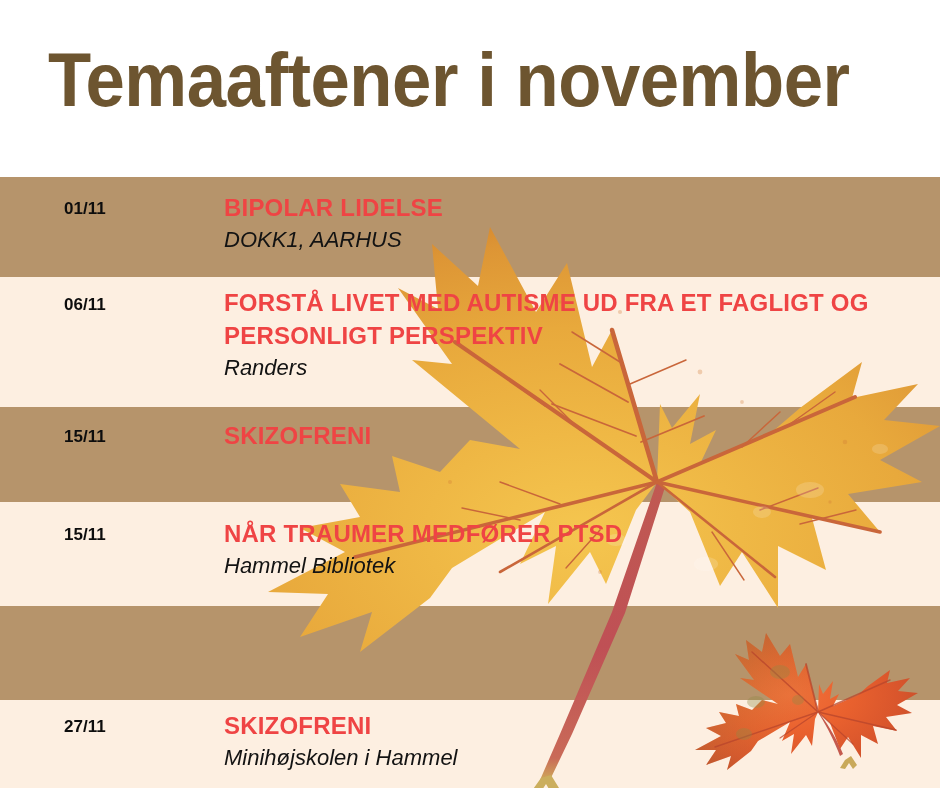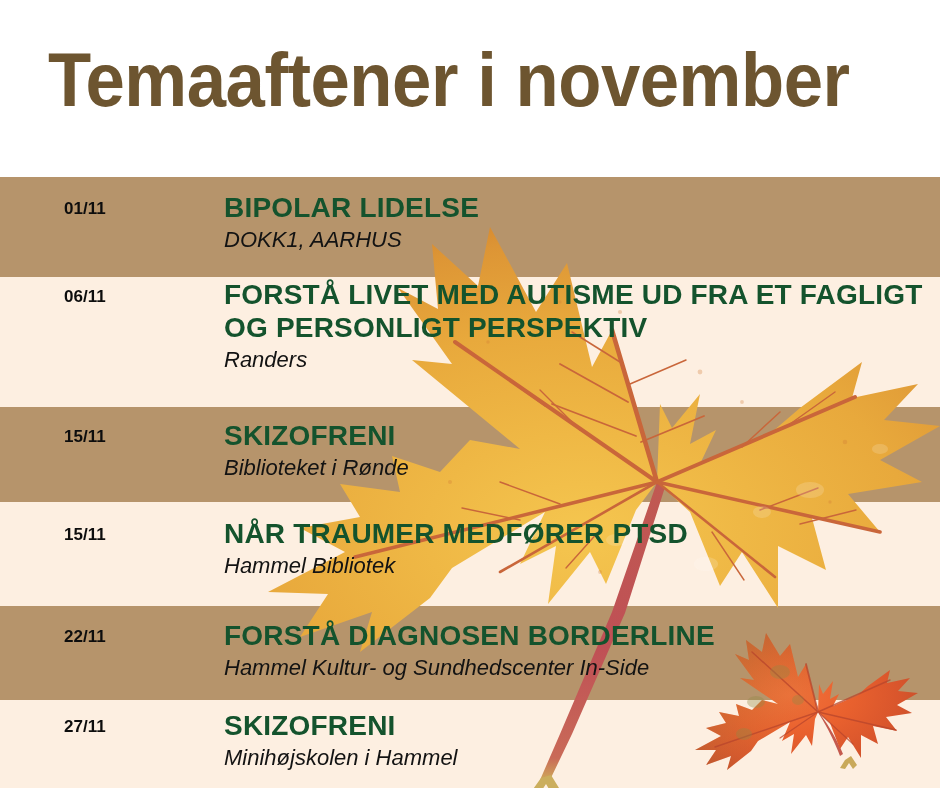--- a/index.html
+++ b/index.html
@@ -78,23 +78,23 @@
     letter-spacing: 0px;
     white-space: nowrap;
   }
   .row-body {
     position: absolute;
     left: 224px;
     right: 8px;
   }
   .row-title {
     font-weight: bold;
-    font-size: 28px;
+    font-size: 24px;
     line-height: 33px;
-    color: #14532d;
+    color: #ef4444;
     letter-spacing: 0.2px;
     white-space: nowrap;
   }
   .row-title.wrap { white-space: normal; }
   .row-venue {
     font-weight: normal;
     font-size: 22px;
     line-height: 28px;
     color: #131313;
     letter-spacing: 0px;
@@ -269,48 +269,40 @@
   </div>
 
   <div class="rows-layer">
       <div class="row" style="top: 165px; height: 100px;">
         <div class="row-date" style="top: 17px;">01/11</div>
         <div class="row-body" style="top: 14px;">
           <div class="row-title">BIPOLAR LIDELSE</div>
           <div class="row-venue">DOKK1, AARHUS</div>
         </div>
       </div>
-      <div class="row" style="top: 253px; height: 130px;">
+      <div class="row" style="top: 261px; height: 130px;">
         <div class="row-date" style="top: 17px;">06/11</div>
         <div class="row-body" style="top: 13px;">
           <div class="row-title wrap">FORSTÅ LIVET MED AUTISME UD FRA ET FAGLIGT OG PERSONLIGT PERSPEKTIV</div>
           <div class="row-venue">Randers</div>
         </div>
       </div>
       <div class="row" style="top: 395px; height: 95px;">
         <div class="row-date" style="top: 15px;">15/11</div>
         <div class="row-body" style="top: 12px;">
           <div class="row-title">SKIZOFRENI</div>
-          <div class="row-venue">Biblioteket i Rønde</div>
         </div>
       </div>
       <div class="row" style="top: 490px; height: 104px;">
         <div class="row-date" style="top: 18px;">15/11</div>
         <div class="row-body" style="top: 15px;">
           <div class="row-title">NÅR TRAUMER MEDFØRER PTSD</div>
           <div class="row-venue">Hammel Bibliotek</div>
         </div>
       </div>
-      <div class="row" style="top: 594px; height: 94px;">
-        <div class="row-date" style="top: 16px;">22/11</div>
-        <div class="row-body" style="top: 13px;">
-          <div class="row-title">FORSTÅ DIAGNOSEN BORDERLINE</div>
-          <div class="row-venue">Hammel Kultur- og Sundhedscenter In-Side</div>
-        </div>
-      </div>
       <div class="row" style="top: 688px; height: 100px;">
         <div class="row-date" style="top: 12px;">27/11</div>
         <div class="row-body" style="top: 9px;">
           <div class="row-title">SKIZOFRENI</div>
           <div class="row-venue">Minihøjskolen i Hammel</div>
         </div>
       </div>
     </div>
 
 </div>

